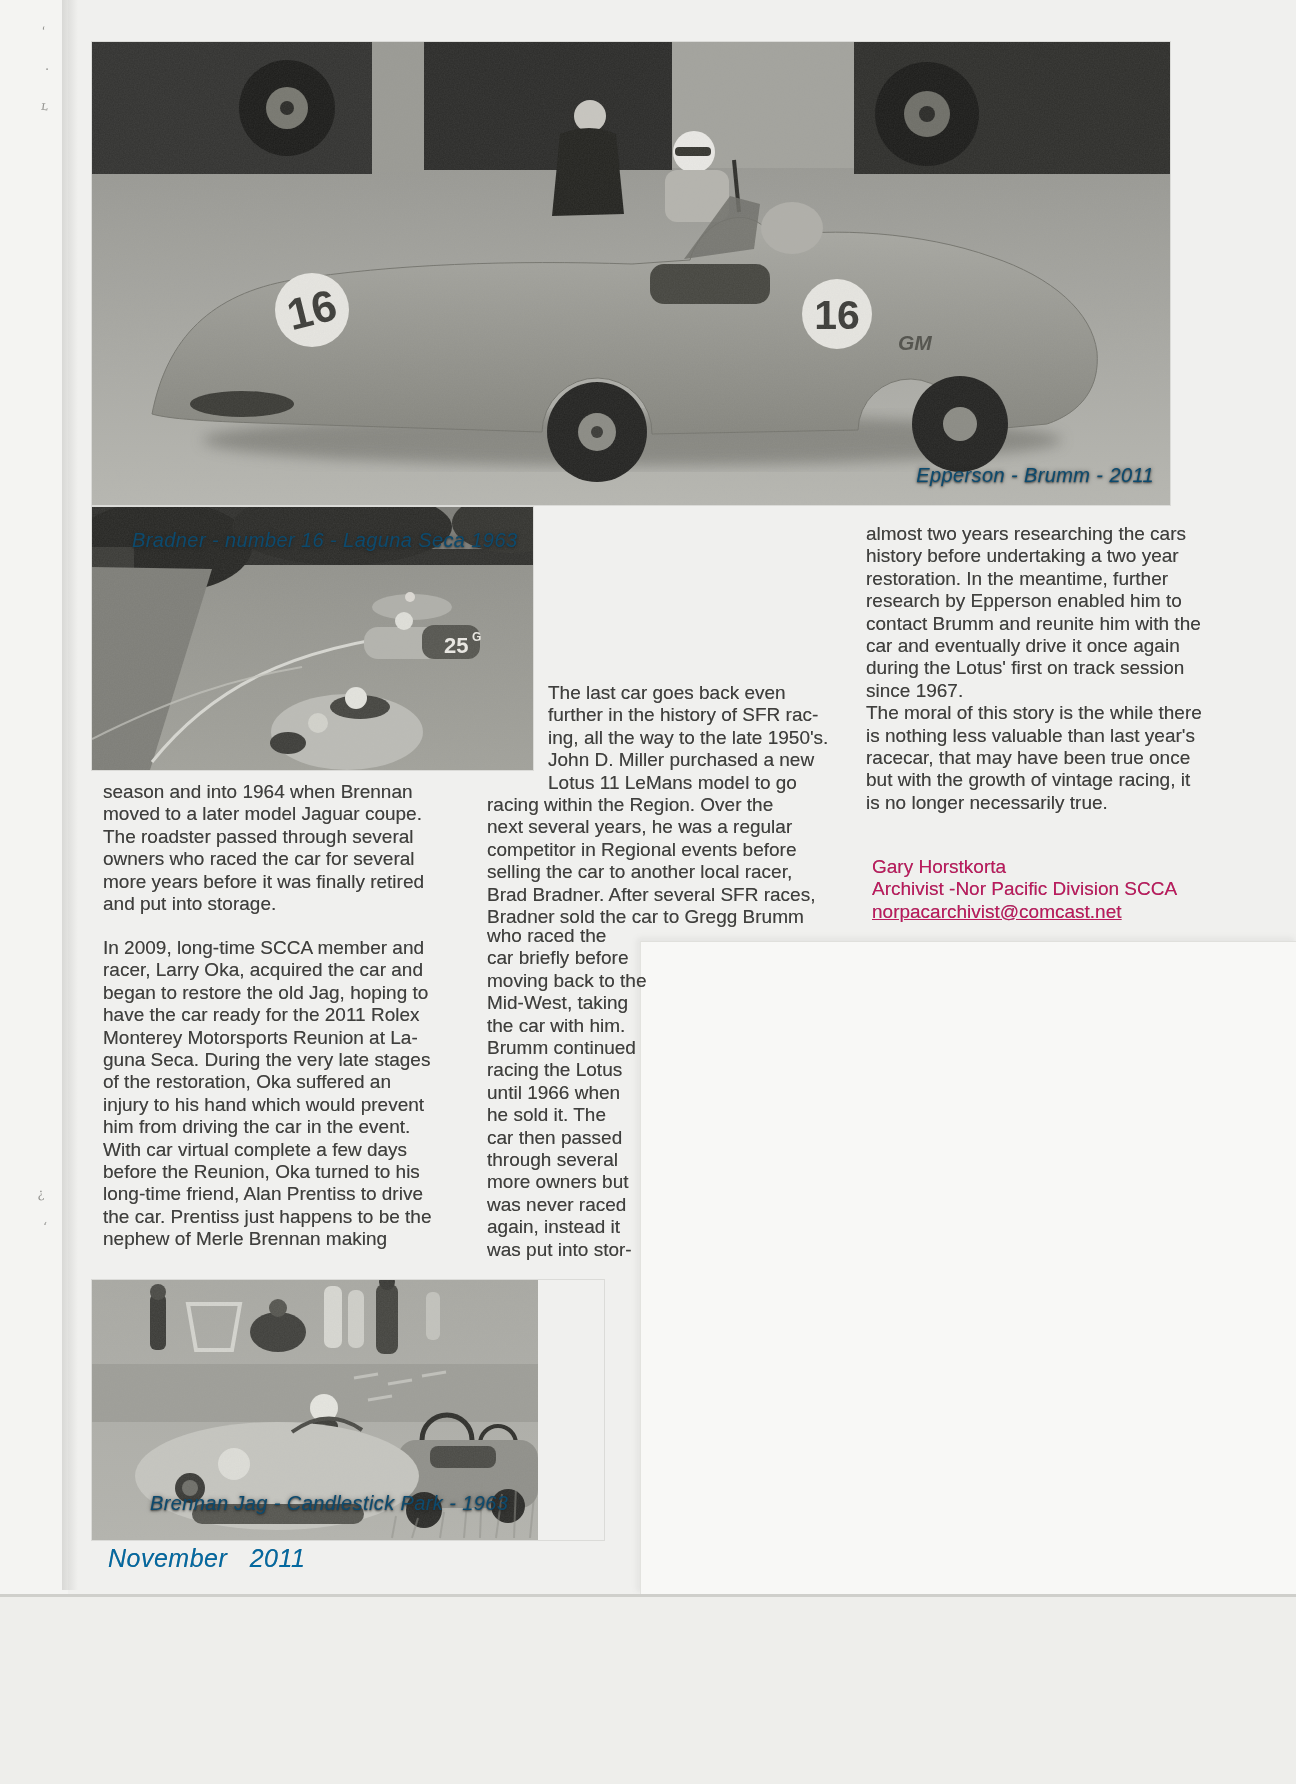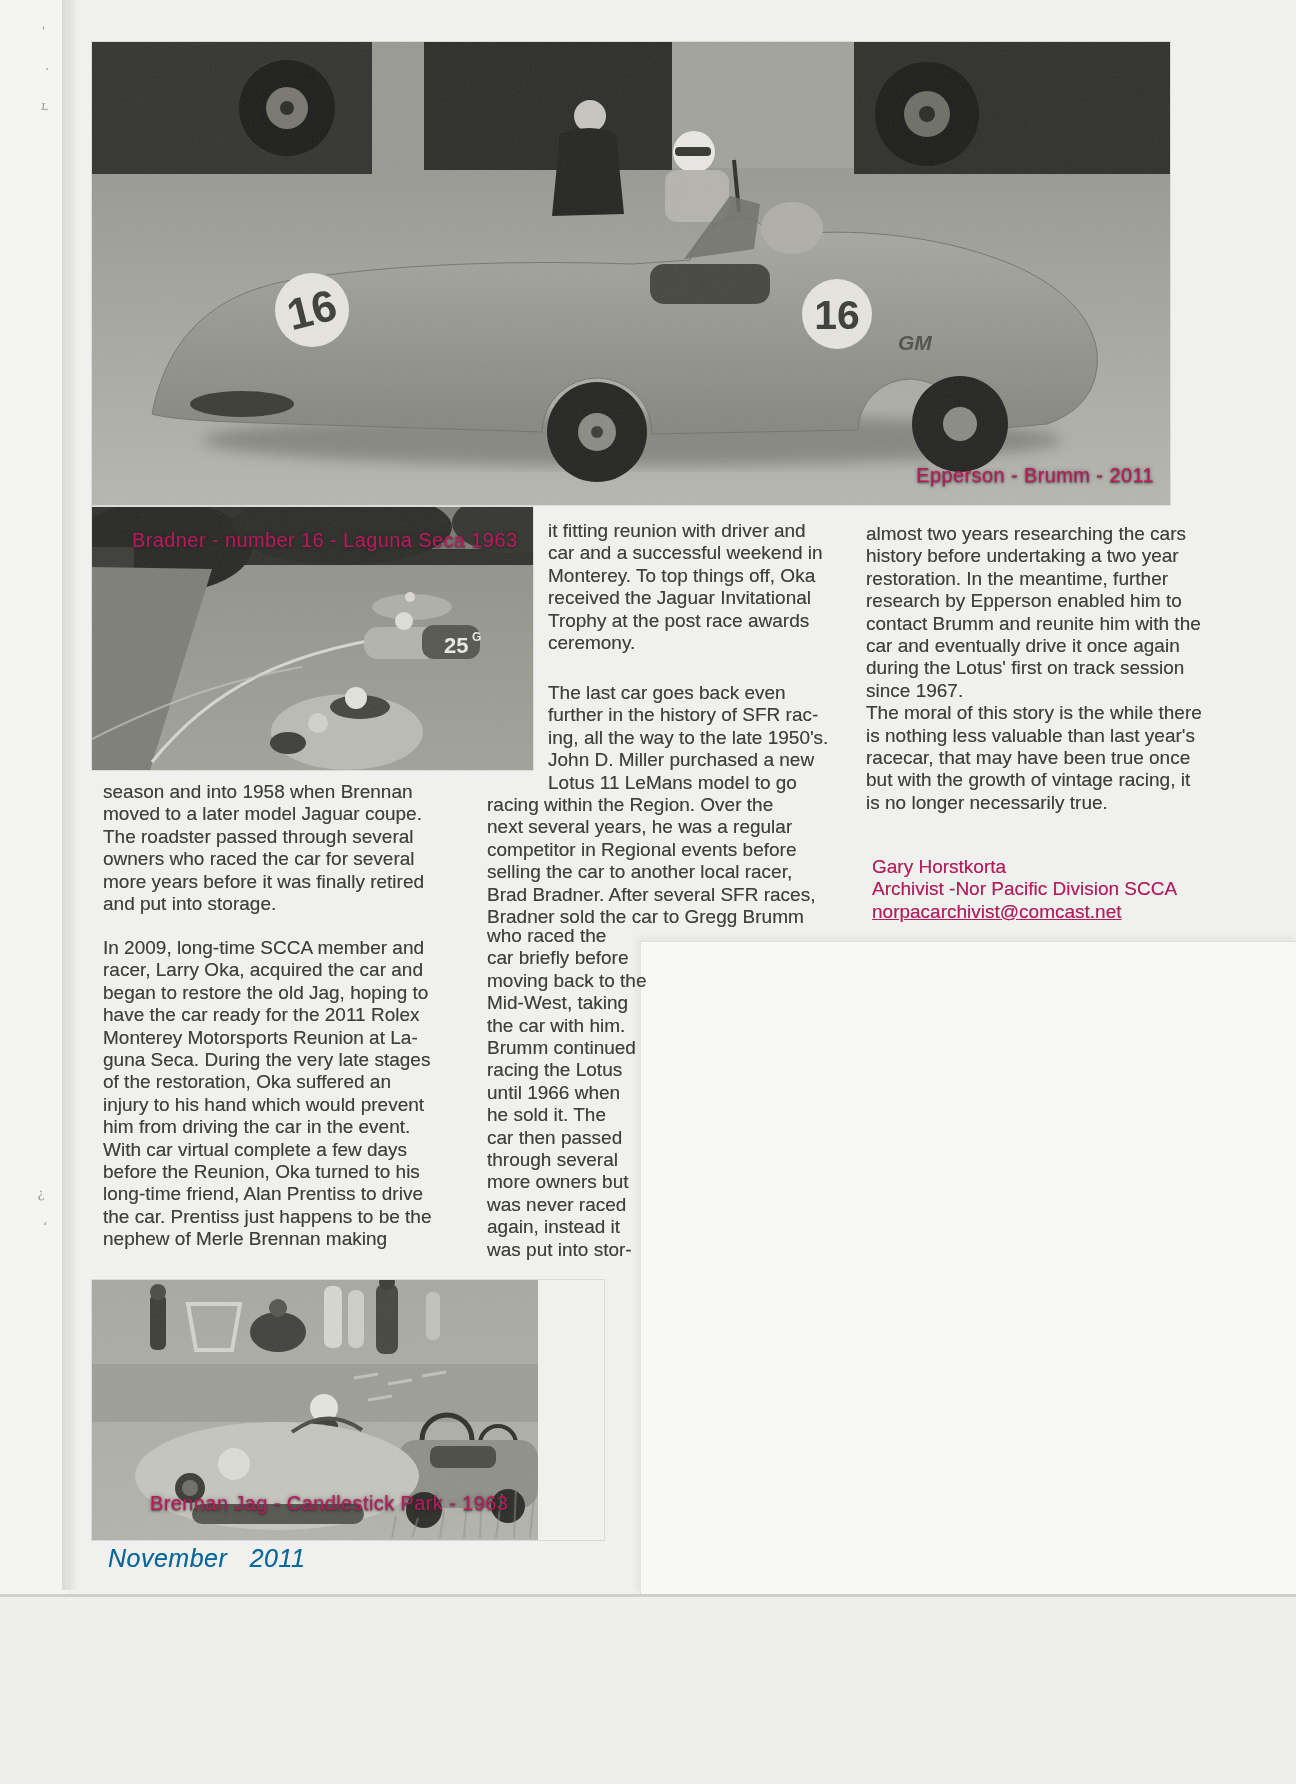--- a/index.html
+++ b/index.html
@@ -9,22 +9,22 @@
   .left-shadow{position:absolute;left:62px;top:0;width:16px;height:1590px;
     background:linear-gradient(to right,rgba(90,90,85,0.18),rgba(90,90,85,0));}
   .underlay{position:absolute;left:640px;top:941px;width:656px;height:653px;
     background:#f8f8f6;border-top:1px solid #e0e0dc;border-left:1px solid #e3e3df;
     box-shadow:-3px -3px 6px rgba(120,120,115,0.10);}
   .bottom-edge{position:absolute;left:0;top:1594px;width:1296px;height:3px;background:#cfcfcb;}
   .below-sheet{position:absolute;left:0;top:1597px;width:1296px;height:187px;background:#eeeeeb;}
   .scan-mark{position:absolute;color:#4a4a46;opacity:.55;font-size:13px;font-family:"DejaVu Serif",serif;}
   .photo{position:absolute;box-shadow:0 0 0 1px rgba(100,100,95,.15);}
   .photo svg{display:block;}
-  .caption{position:absolute;font-size:20px;letter-spacing:.4px;
-    color:#be185d;text-shadow:0 1px 2px rgba(40,40,38,.8),0 0 4px rgba(40,40,38,.5);white-space:nowrap;}
+  .caption{position:absolute;font-style:italic;font-size:20px;letter-spacing:.4px;
+    color:#0c4a6e;text-shadow:0 1px 2px rgba(40,40,38,.8),0 0 4px rgba(40,40,38,.5);white-space:nowrap;}
   .txt{position:absolute;font-size:19px;line-height:22.4px;color:#3f3f3d;
     white-space:pre-line;text-shadow:0 0 .5px rgba(63,63,61,.55);}
   .sig{position:absolute;font-size:19px;line-height:22.4px;color:#be185d;text-shadow:0 0 .5px rgba(63,63,61,.55);}
   .sig .email{text-decoration:underline;}
   .footer-date{position:absolute;left:108px;top:1544px;font-size:25px;font-style:italic;
     color:#0369a1;white-space:pre;letter-spacing:.5px;text-shadow:0 0 .5px rgba(58,58,56,.5);}
 </style>
 </head>
 <body>
 
@@ -144,47 +144,41 @@
           <ellipse cx="268" cy="200" rx="30" ry="12" fill="#44443f"></ellipse>
           <circle cx="264" cy="191" r="11" fill="#e4e4de"></circle>
           <circle cx="226" cy="216" r="10" fill="#d8d8d2" opacity=".8"></circle>
         </g>
       </g>
       <rect x="0" y="0" width="441" height="263" filter="url(#grainF)" opacity=".27"></rect>
     </svg>
     <div class="caption" style="left:40px;top:22px;">Bradner - number 16 - Laguna Seca 1963</div>
   </div>
 
-  <div class="txt" style="left:103px;top:781px;width:345px;">season and into 1958 when Brennan
+  <div class="txt" style="left:103px;top:781px;width:345px;">season and into 1964 when Brennan
 moved to a later model Jaguar coupe.
 The roadster passed through several
 owners who raced the car for several
 more years before it was finally retired
 and put into storage.</div>
   <div class="txt" style="left:103px;top:937px;width:350px;">In 2009, long-time SCCA member and
 racer, Larry Oka, acquired the car and
 began to restore the old Jag, hoping to
 have the car ready for the 2011 Rolex
 Monterey Motorsports Reunion at La-
 guna Seca.  During the very late stages
 of the restoration, Oka suffered an
 injury to his hand which would prevent
 him from driving the car in the event.
 With car virtual complete a few days
 before the Reunion, Oka turned to his
 long-time friend, Alan Prentiss to drive
 the car.  Prentiss just happens to be the
 nephew of Merle Brennan making</div>
 
-  <div class="txt" style="left:548px;top:520px;width:300px;">it fitting reunion with driver and
-car and a successful weekend in
-Monterey.  To top things off, Oka
-received the Jaguar Invitational
-Trophy at the post race awards
-ceremony.</div>
   <div class="txt" style="left:548px;top:682px;width:300px;">The last car goes back even
 further in the history of SFR rac-
 ing, all the way to the late 1950's.
 John D. Miller purchased a new
 Lotus 11 LeMans model to go</div>
   <div class="txt" style="left:487px;top:794px;width:360px;">racing within the Region.  Over the
 next several years, he was a regular
 competitor in Regional events before
 selling the car to another local racer,
 Brad Bradner.  After several SFR races,

